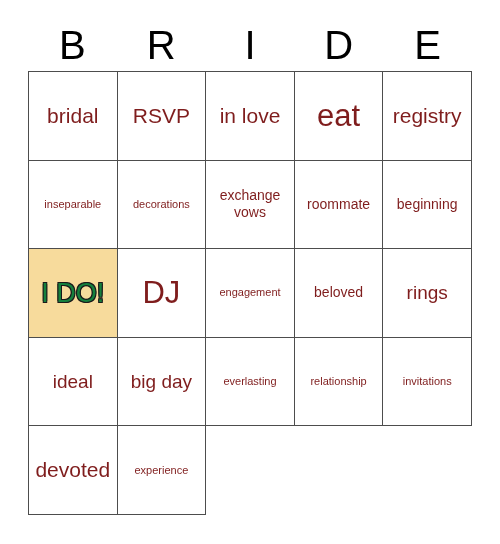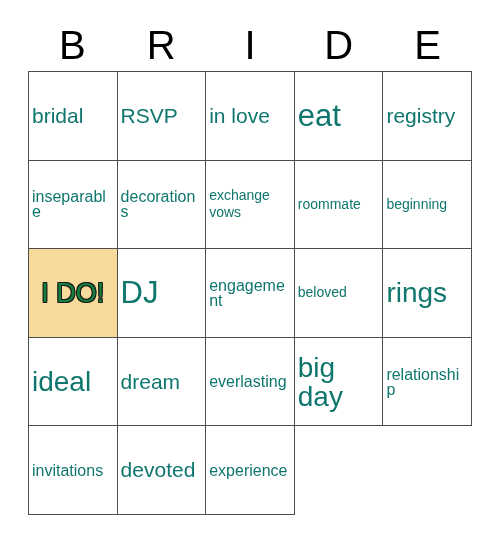--- a/index.html
+++ b/index.html
@@ -66,31 +66,31 @@
     align-items: center;
     justify-content: center;
     text-align: center;
     padding: 2px 3px;
     background: #ffffff;
     overflow: hidden;
   }
   .cell-text {
     display: block;
     width: 100%;
-    text-align: left;
-    color: #0f766e;
+    text-align: center;
+    color: #7f1d1d;
     word-break: break-word;
   }
 
   
   .size-xl  .cell-text { font-size: 31px; line-height: 34px; }
-  .size-lg  .cell-text { font-size: 28px; line-height: 29px; }
+  .size-lg  .cell-text { font-size: 19px; line-height: 29px; }
   .size-md  .cell-text { font-size: 21px; line-height: 24px; }
   .size-sm  .cell-text { font-size: 14px; line-height: 17px; }
-  .size-xs  .cell-text { font-size: 16px; line-height: 15px; }
+  .size-xs  .cell-text { font-size: 11px; line-height: 15px; }
 
   
   .bingo-cell.free-space {
     background: #f7db9c;
   }
   .free-text {
     display: block;
     width: 100%;
     text-align: center;
     font-size: 27px;
@@ -161,28 +161,25 @@
       </div>
       <div class="bingo-cell size-sm">
         <span class="cell-text">beloved</span>
       </div>
       <div class="bingo-cell size-lg">
         <span class="cell-text">rings</span>
       </div>
       <div class="bingo-cell size-lg">
         <span class="cell-text">ideal</span>
       </div>
-      <div class="bingo-cell size-md">
-        <span class="cell-text">dream</span>
+      <div class="bingo-cell size-lg">
+        <span class="cell-text">big day</span>
       </div>
       <div class="bingo-cell size-xs">
         <span class="cell-text">everlasting</span>
-      </div>
-      <div class="bingo-cell size-lg">
-        <span class="cell-text">big day</span>
       </div>
       <div class="bingo-cell size-xs">
         <span class="cell-text">relationship</span>
       </div>
       <div class="bingo-cell size-xs">
         <span class="cell-text">invitations</span>
       </div>
       <div class="bingo-cell size-md">
         <span class="cell-text">devoted</span>
       </div>

